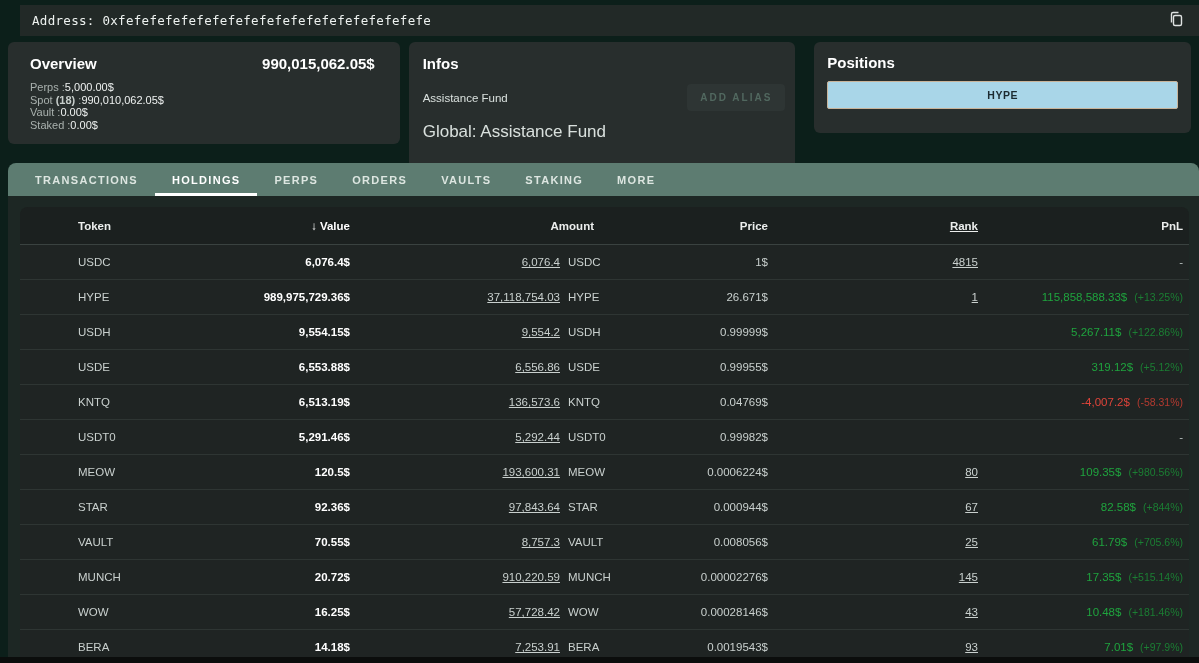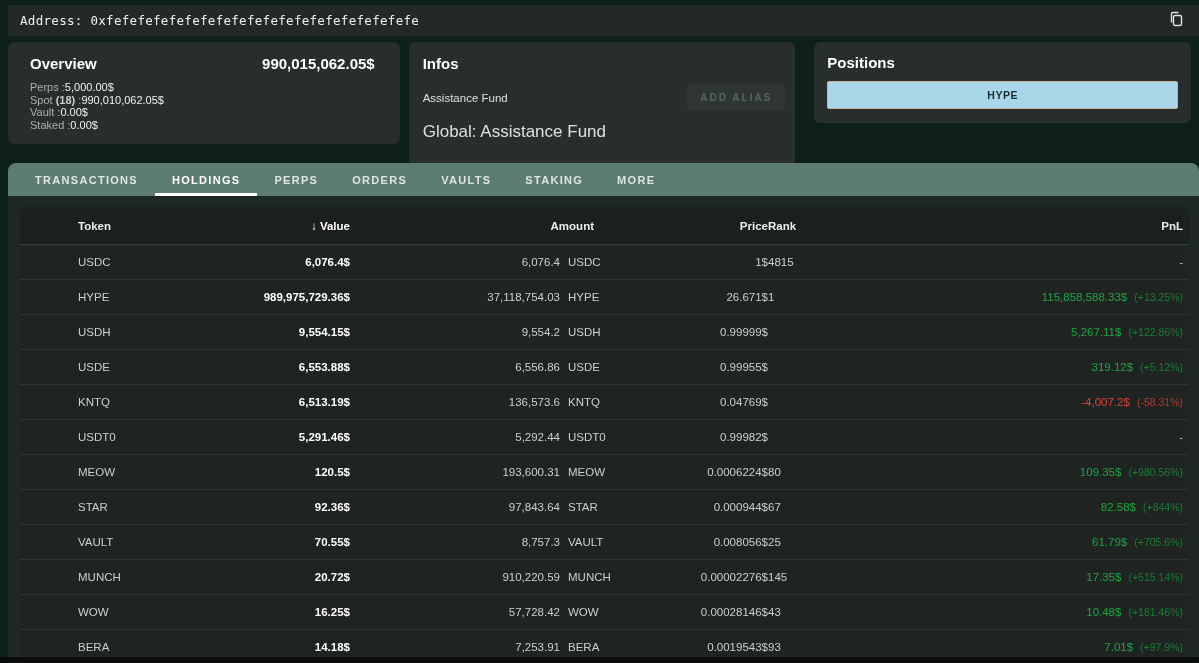--- a/index.html
+++ b/index.html
@@ -1,20 +1,20 @@
 <!DOCTYPE html>
 <html><head>
 <meta charset="utf-8">
 <style>
   * { margin:0; padding:0; box-sizing:border-box; }
   html,body { width:1199px; height:663px; overflow:hidden; }
   body { background:#0c1f1a; font-family:"Liberation Sans", sans-serif; position:relative; }
 
   
-  .address-bar{ position:absolute; left:8px; top:5px; right:0; height:31px;
+  .address-bar{ position:absolute; left:20px; top:5px; right:0; height:31px;
     background:#222927; display:flex; align-items:center; padding:0 12px; }
   .address-text{ font-family:"DejaVu Sans Mono", monospace; font-size:12.5px;
     color:#eef2f0; letter-spacing:.3px; }
   .copy-btn{ margin-left:auto; width:22px; height:22px; display:flex;
     align-items:center; justify-content:center; cursor:pointer; background:none; border:none; }
 
   
   .cards-row{ position:absolute; top:42px; left:8px; right:8px;
     display:flex; align-items:flex-start; }
   .card{ background:#282e2d; border-radius:6px; color:#e9edec; }
@@ -30,21 +30,21 @@
   .kv-value{ color:#eef1f0; }
 
   .infos-card{ width:387px; margin-left:9px; padding:13px 10px 28px 14px; }
   .infos-row{ display:flex; align-items:center; margin-top:12px; }
   .alias-name{ font-size:11.5px; color:#d9e0dd; }
   .add-alias{ margin-left:auto; background:#2e3534; border:none; border-radius:4px;
     color:#51685f; font-size:10px; font-weight:700; letter-spacing:2px;
     padding:8px 13px; cursor:pointer; font-family:inherit; }
   .infos-global{ font-size:17px; color:#d9e0dd; margin-top:11px; }
 
-  .positions-card{ width:377px; margin-left:19px; padding:12px 13px 14px 13px; }
+  .positions-card{ width:377px; margin-left:19px; padding:12px 13px 24px 13px; }
   .position-chip{ margin-top:10px; width:100%; height:28px; background:#a9d6e8;
     border:1px solid #c9b49a; border-radius:2px; color:#1c2b30; font-size:10.5px;
     font-weight:700; letter-spacing:.5px; cursor:pointer; font-family:inherit; }
 
   
   .tabbar{ position:absolute; top:163px; left:8px; right:0; height:33px;
     background:#5d7c71; border-radius:8px 8px 0 0; display:flex; padding-left:10px; }
   .tab{ padding:8px 17px; display:flex; align-items:center; font-size:11px;
     font-weight:700; letter-spacing:1.3px; color:#dde6e1; cursor:pointer;
     border-bottom:3px solid transparent; border-top:3px solid transparent; }
@@ -56,24 +56,24 @@
     background:#1f2423; border-radius:8px 8px 0 0; overflow:hidden; }
 
   .trow{ display:grid; grid-template-columns:150px 170px 210px 58px 150px 210px 1fr;
     align-items:center; height:35px; padding:0 6px 0 10px;
     border-bottom:1px solid #2e3533; font-size:11.5px; color:#c9d0ce; }
   .thead .trow{ height:38px; background:#1b201f; color:#eceeed; font-weight:700;
     border-bottom:1px solid #3a4240; }
 
   .c-token{ text-align:left;margin-left:48px; }
   .c-value{ text-align:right; font-weight:700; color:#ffffff; }
-  .c-amt-num{ text-align:right; }
+  .c-amt-num{ text-align:right;text-decoration:underline; }
   .c-amt-suffix{ padding-left:8px; }
   .c-price{ text-align:right; }
-  .c-rank{ text-align:left; }
+  .c-rank{ text-align:right;text-decoration:underline; }
   .c-pnl{ text-align:right; white-space:nowrap; }
   .h-amount{ grid-column:3 / span 2; text-align:right; padding-right:24px; }
   .h-value{ text-align:right; font-weight:700; }
   .sort-arrow{ font-weight:400; margin-right:3px; }
   .pnl-val.up{ color:#1fa43e; } .pnl-pct.up{ color:#1b7e33; }
   .pnl-val.down{ color:#e0443a; } .pnl-pct.down{ color:#b33a30; }
   .pnl-val.neutral{ color:#b9c1bf; }
   .pnl-pct{ margin-left:7px; font-size:10.5px; }
 
   .bottom-strip{ position:absolute; left:0; right:0; bottom:0; height:6px;

